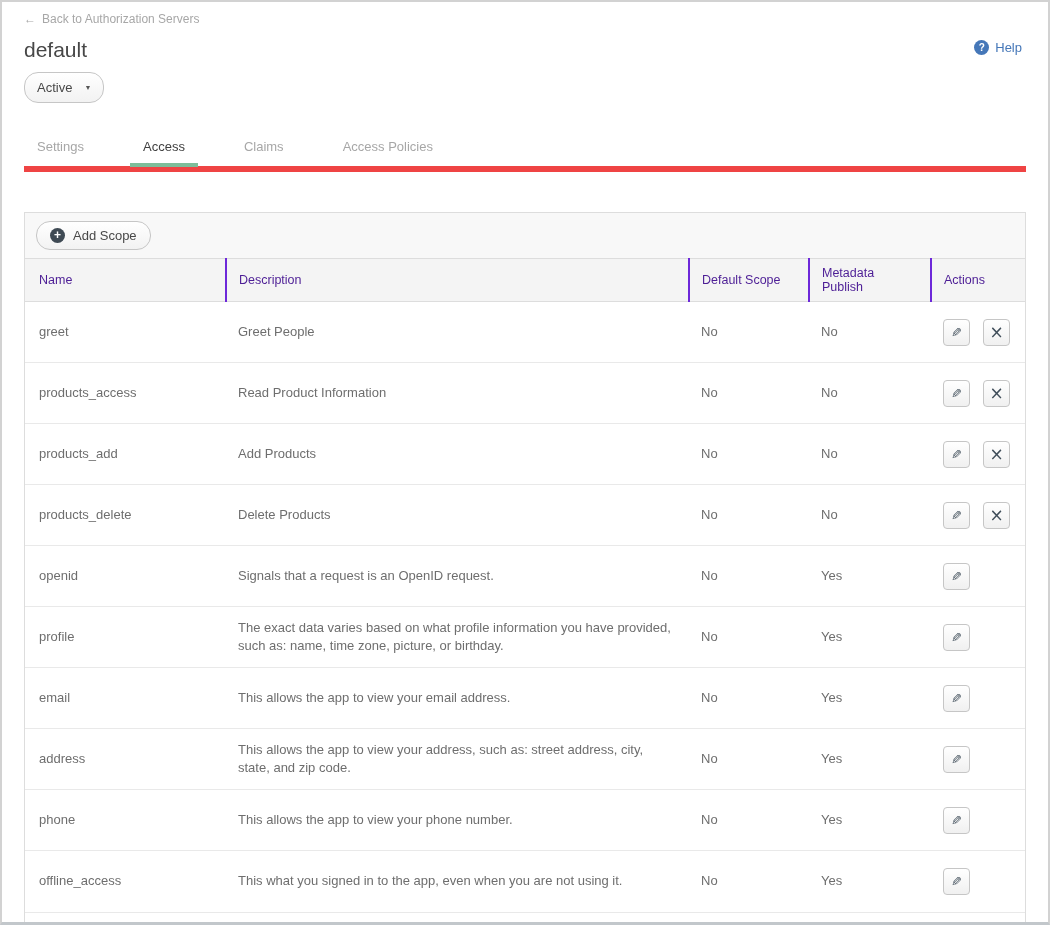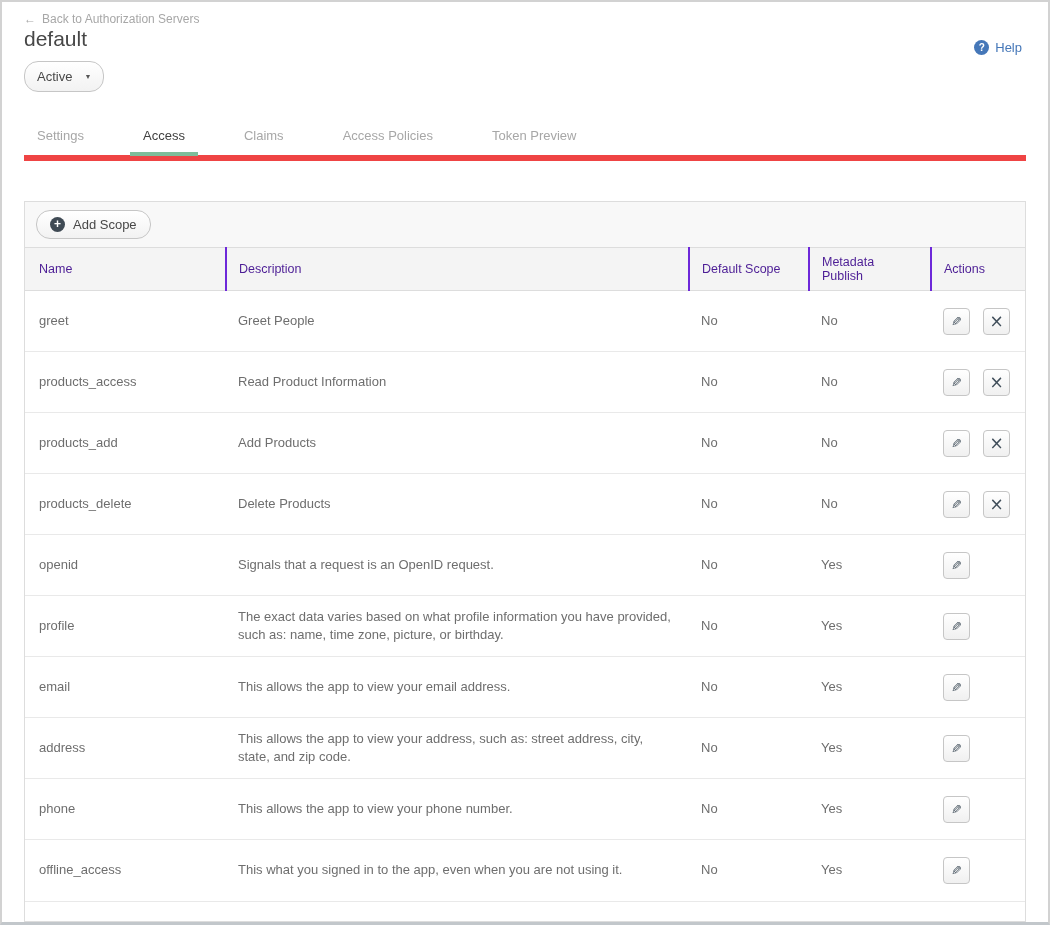--- a/index.html
+++ b/index.html
@@ -14,21 +14,21 @@
     color:#5e5e5e;
   }
   .page { padding:0 22px; position:relative; }
 
   .back-link {
     display:inline-flex; align-items:center; gap:6px;
     margin-top:10px; font-size:12px; color:#a7a7a7;
     text-decoration:none; cursor:pointer;
   }
   .page-title {
-    margin-top:0; font-size:21px; font-weight:400; color:#474747;
+    margin-top:11px; font-size:21px; font-weight:400; color:#474747;
   }
   .help {
     position:absolute; top:38px; right:26px;
     display:inline-flex; align-items:center; gap:6px;
     font-size:13px; color:#4577b8; cursor:pointer;
   }
   .help-icon {
     width:15px; height:15px; border-radius:50%;
     background:#4577b8; color:#fff;
     font-size:10px; font-weight:bold;
@@ -117,21 +117,20 @@
   <button class="btn status-btn">
     <span>Active</span>
     <span class="caret">▼</span>
   </button>
 
   <div class="tabs">
     <div class="tab">Settings</div>
     <div class="tab active">Access</div>
     <div class="tab">Claims</div>
     <div class="tab">Access Policies</div>
-    <div class="tab">Token Preview</div>
   </div>
 
   <div class="table-wrap">
     <div class="toolbar">
       <button class="btn add-btn">
         <span class="add-icon">+</span>
         <span>Add Scope</span>
       </button>
     </div>
 

